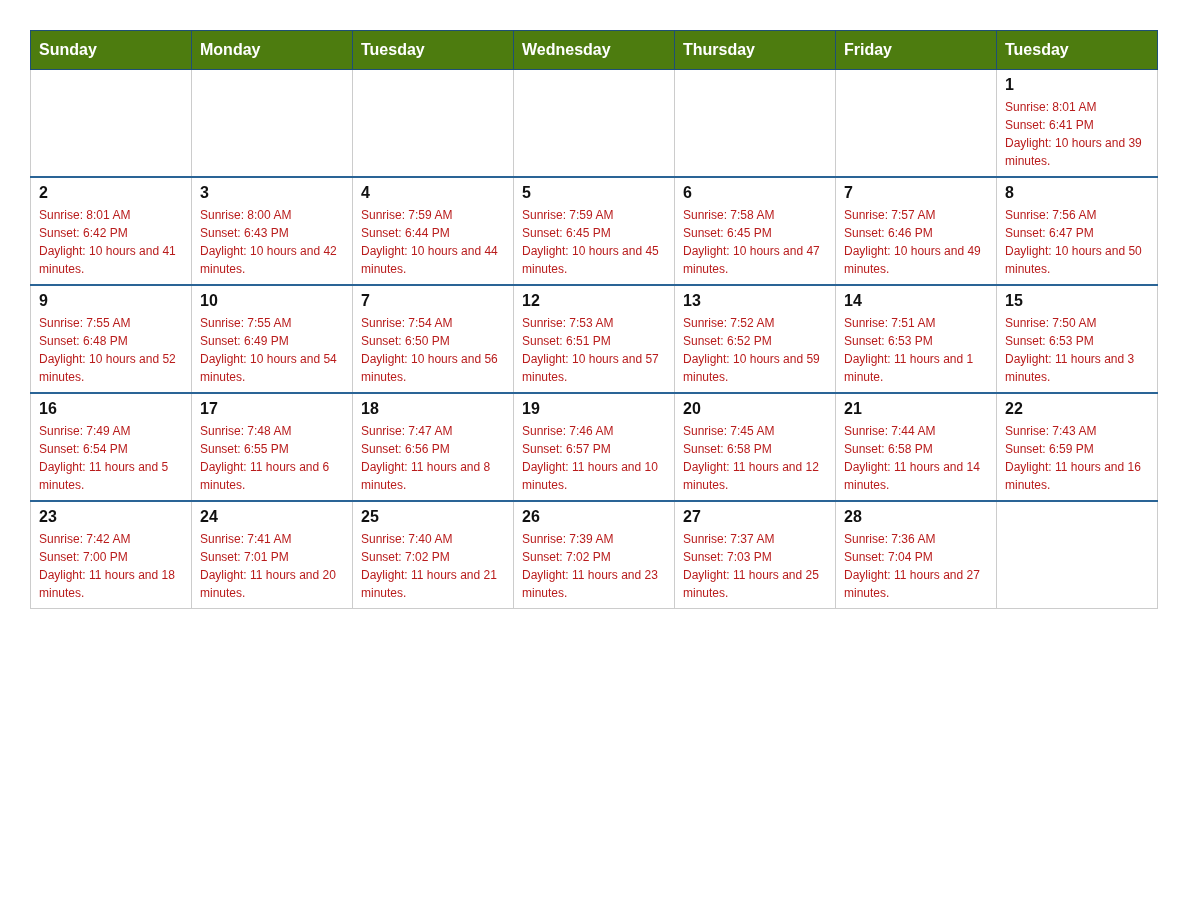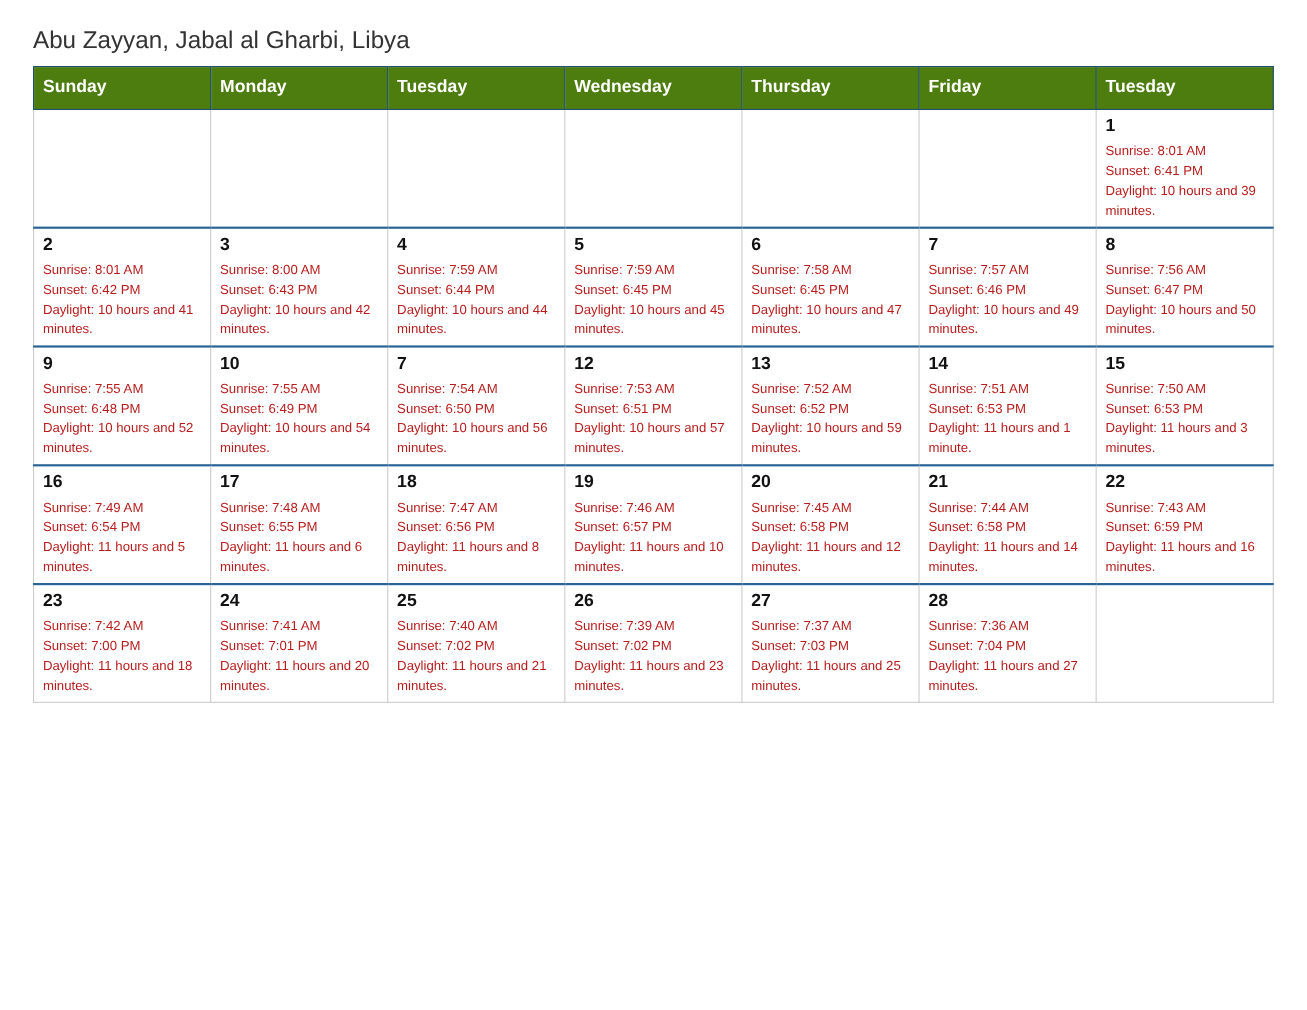--- a/index.html
+++ b/index.html
@@ -78,21 +78,20 @@
     }
     .row-divider td {
       border-top: 2px solid #2a6496 !important;
     }
   </style>
 </head>
 <body>
 
 <div class="header">
   <div class="title-area">
-    <div class="calendar-subtitle">Abu Zayyan, Jabal al Gharbi, Libya</div>
   </div>
 </div>
 
 <table class="calendar-table">
   <thead>
     <tr>
       <th>Sunday</th>
       <th>Monday</th>
       <th>Tuesday</th>
       <th>Wednesday</th>

